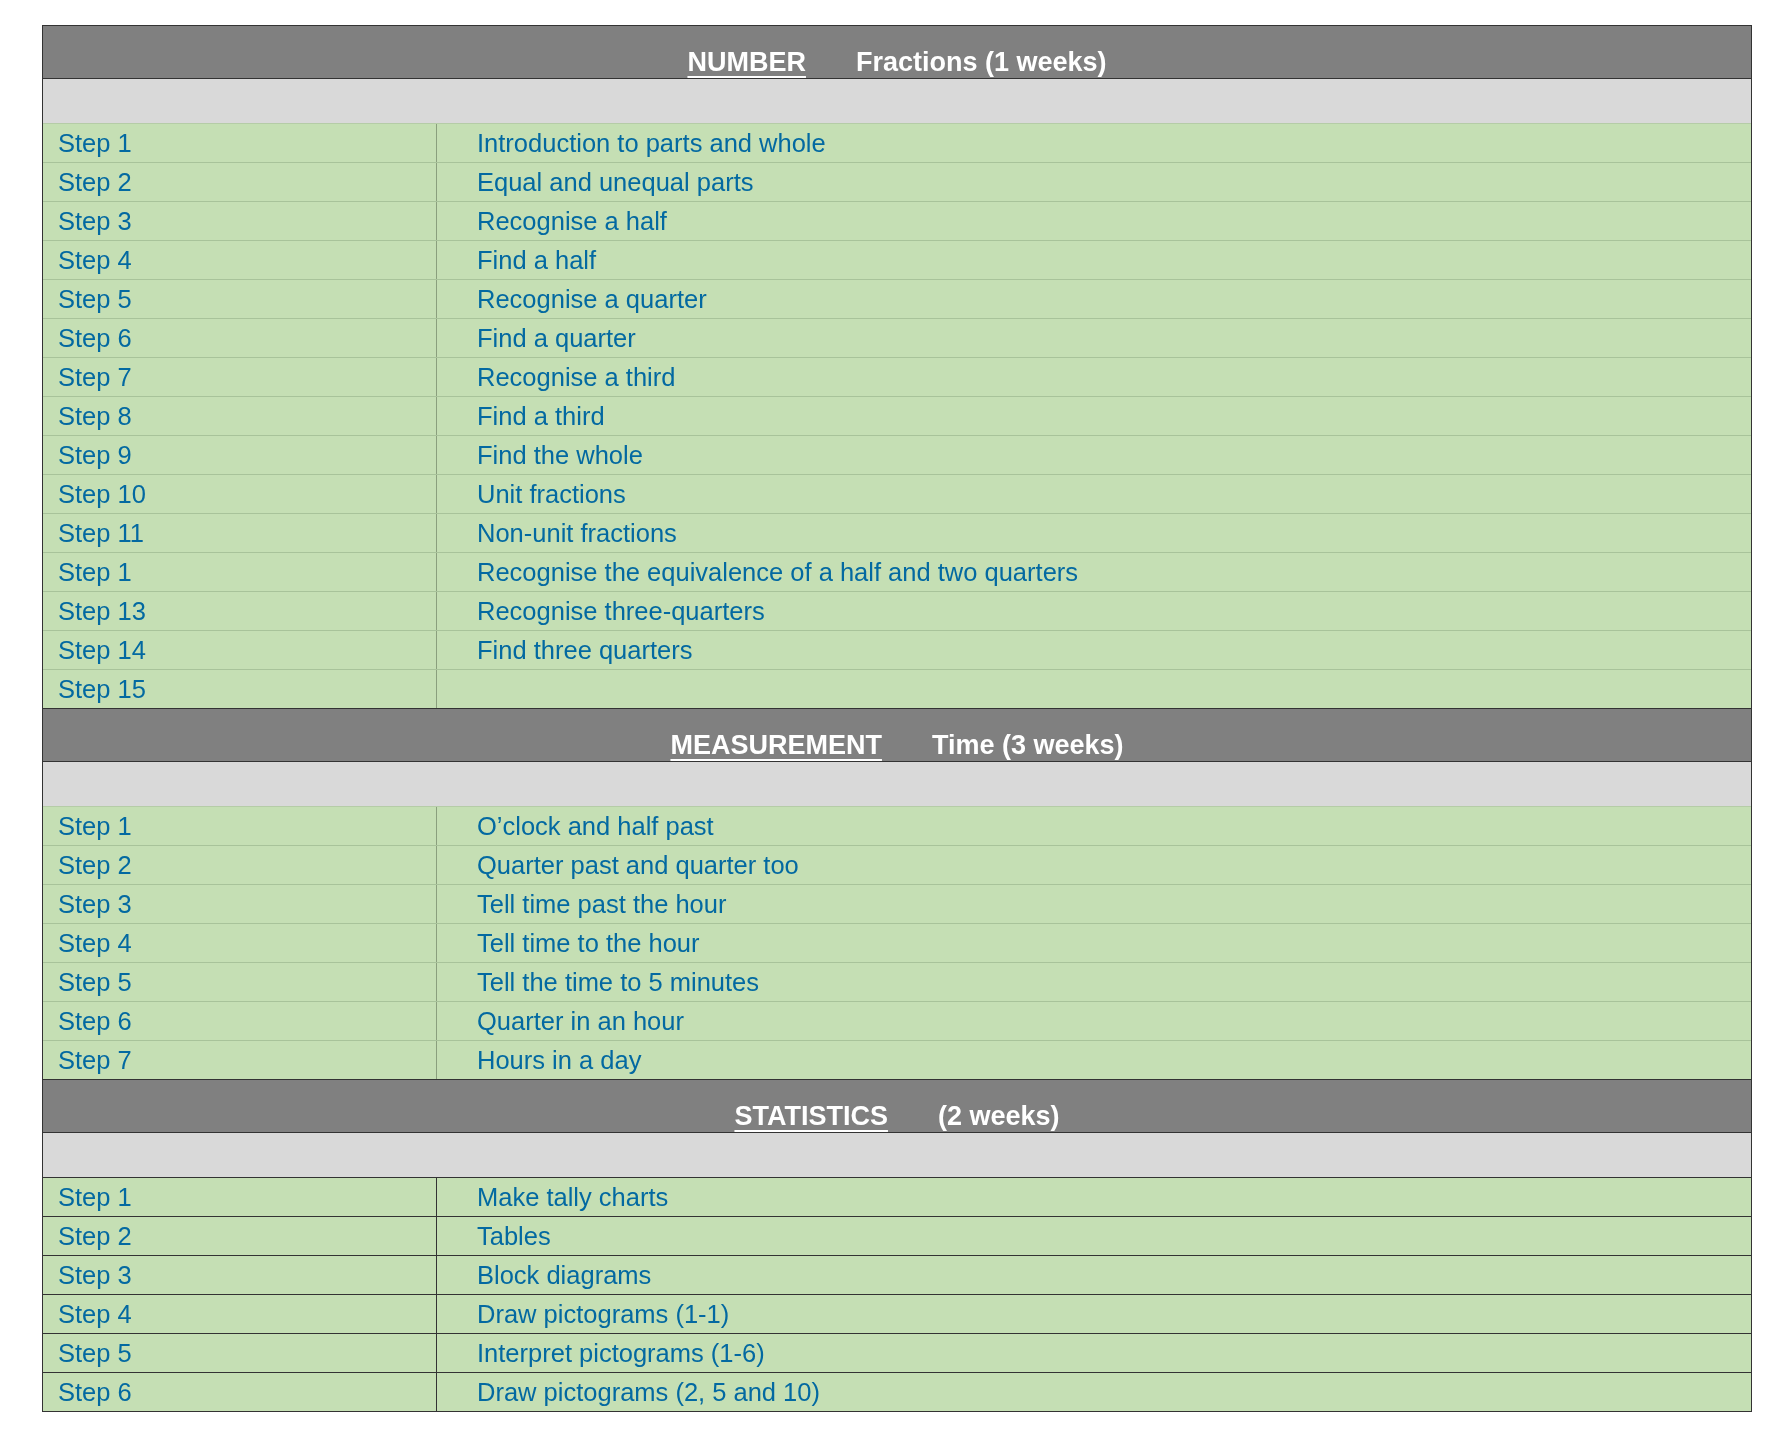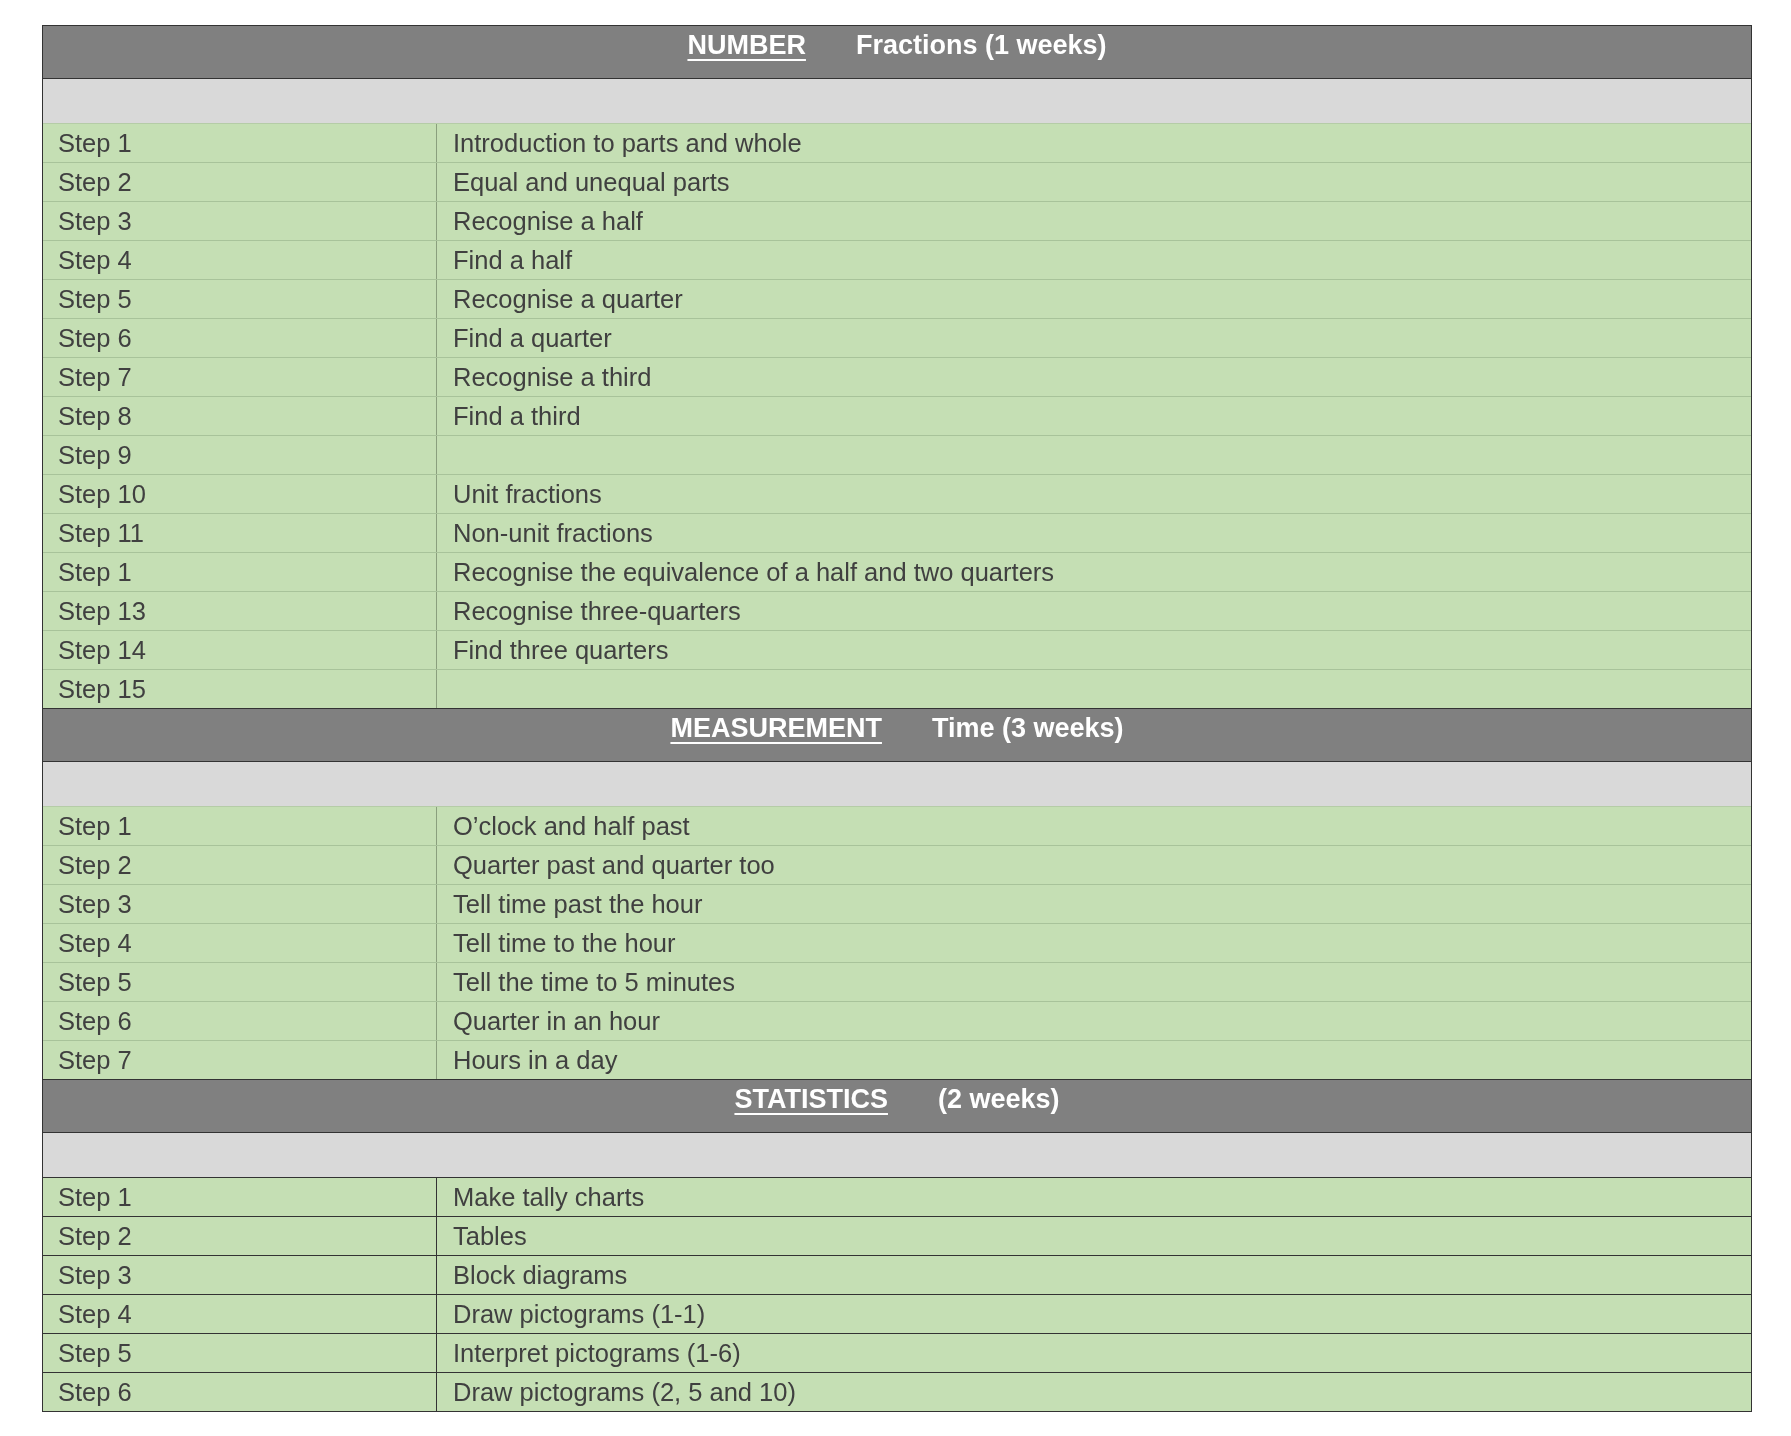--- a/index.html
+++ b/index.html
@@ -24,21 +24,21 @@
       border-bottom: 1.5px solid #333;
       box-sizing: border-box;
     }
     .section-header {
       height: 54px;
       background: #808080;
       border-top: 1.5px solid #333;
       border-bottom: 1.5px solid #333;
       box-sizing: border-box;
       display: flex;
-      align-items: flex-start;
+      align-items: flex-end;
       justify-content: center;
       color: #ffffff;
       font-weight: bold;
       font-size: 27px;
       padding-top: 4px;
     }
     .section-header .strand {
       text-decoration: underline;
       text-underline-offset: 5px;
       text-decoration-thickness: 2px;
@@ -48,22 +48,23 @@
       height: 44px;
       background: #d9d9d9;
     }
     .step-row {
       display: flex;
       height: 39px;
       background: #c5dfb4;
       box-sizing: border-box;
       border-top: 1px solid #a8c39a;
       font-size: 25.5px;
-      color: #404040;
+      color: #0369a1;
       align-items: flex-start;
+      gap: 24px;
     }
     .step-row.first {
       border-top: 1px solid #b5cca7;
     }
     .section.stats .step-row {
       border-top: 1.5px solid #333;
     }
     .step-row .step-label {
       width: 394px;
       box-sizing: border-box;
@@ -123,20 +124,21 @@
         <div class="step-row">
           <div class="step-label">Step 7</div>
           <div class="step-desc">Recognise a third</div>
         </div>
         <div class="step-row">
           <div class="step-label">Step 8</div>
           <div class="step-desc">Find a third</div>
         </div>
         <div class="step-row">
           <div class="step-label">Step 9</div>
+          <div class="step-desc">Find the whole</div>
         </div>
         <div class="step-row">
           <div class="step-label">Step 10</div>
           <div class="step-desc">Unit fractions</div>
         </div>
         <div class="step-row">
           <div class="step-label">Step 11</div>
           <div class="step-desc">Non-unit fractions</div>
         </div>
         <div class="step-row">

